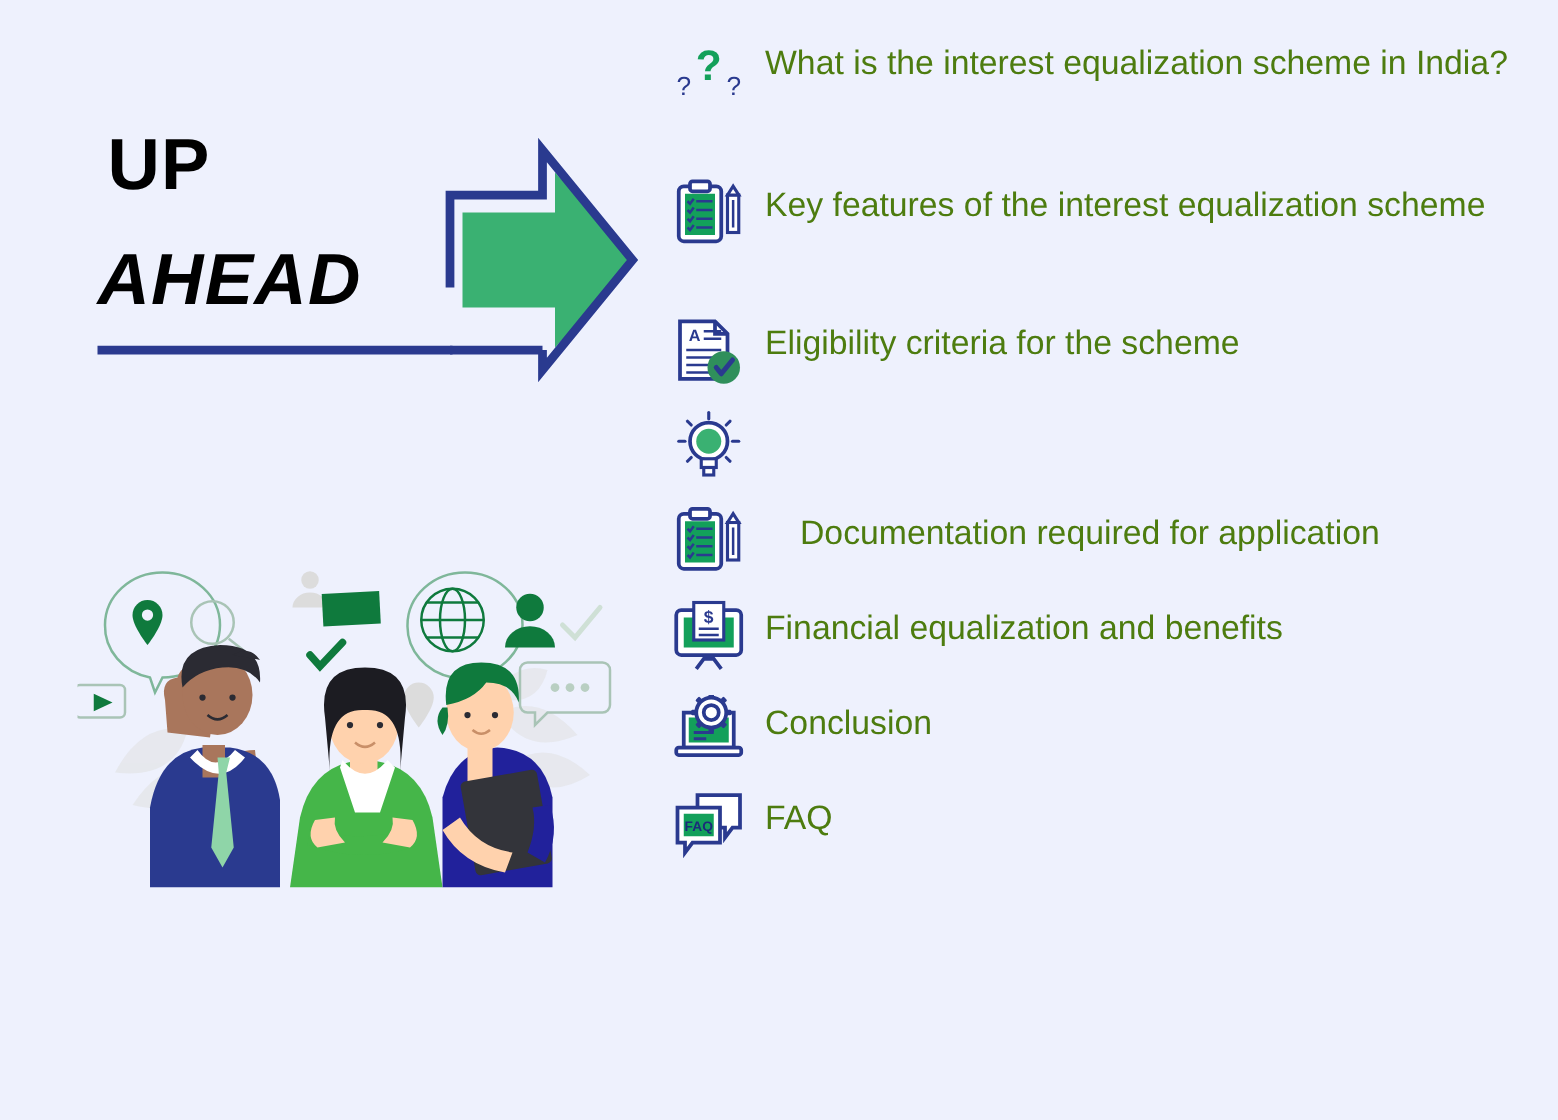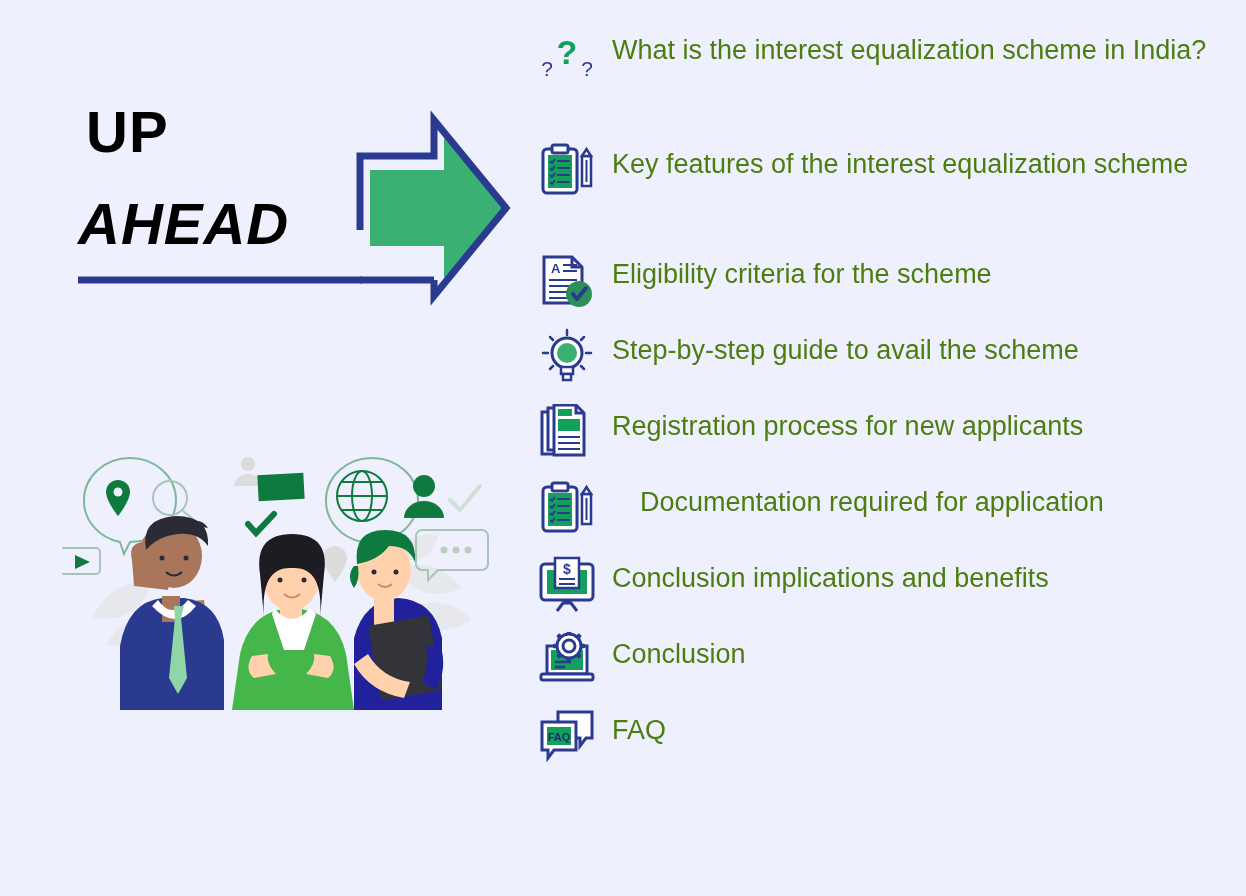--- a/index.html
+++ b/index.html
@@ -261,41 +261,22 @@
             <line x1="52" y1="25" x2="47" y2="25"></line>
             <line x1="11" y1="41" x2="14" y2="38"></line>
             <line x1="45" y1="41" x2="42" y2="38"></line>
           </g>
           <circle cx="28" cy="25" r="15" fill="#fff" stroke="#2a3a8f" stroke-width="3"></circle>
           <circle cx="28" cy="25" r="10" fill="#3ab172"></circle>
           <rect x="22" y="39" width="12" height="7" fill="#fff" stroke="#2a3a8f" stroke-width="2.5"></rect>
           <rect x="24" y="46" width="8" height="6" fill="#fff" stroke="#2a3a8f" stroke-width="2.5"></rect>
         </svg>
       </div>
-      <div class="txt">Step-by-step guide to avail the scheme</div>
-    </div>
-
-    <div class="row r5">
-      <div class="ico">
-        <svg width="56" height="56" viewBox="0 0 56 56">
-          <rect x="3" y="8" width="30" height="42" fill="#fff" stroke="#2a3a8f" stroke-width="3"></rect>
-          <rect x="9" y="4" width="30" height="42" fill="#fff" stroke="#2a3a8f" stroke-width="3"></rect>
-          <path d="M15 1 h22 l8 8 v42 h-30 z" fill="#fff" stroke="#2a3a8f" stroke-width="3"></path>
-          <path d="M37 1 v8 h8" fill="none" stroke="#2a3a8f" stroke-width="3"></path>
-          <rect x="19" y="5" width="14" height="7" fill="#13a05a"></rect>
-          <rect x="19" y="15" width="22" height="12" fill="#13a05a"></rect>
-          <g stroke="#2a3a8f" stroke-width="2">
-            <line x1="19" y1="33" x2="41" y2="33"></line>
-              <line x1="19" y1="39" x2="41" y2="39"></line>
-            <line x1="19" y1="45" x2="41" y2="45"></line>
-          </g>
-        </svg>
-      </div>
-      <div class="txt">Registration process for new applicants</div>
-    </div>
+    </div>
+
 
     <div class="row r6">
       <div class="ico">
         <svg width="56" height="56" viewBox="0 0 56 56">
           <rect x="4" y="7" width="34" height="44" rx="4" fill="#fff" stroke="#2a3a8f" stroke-width="3"></rect>
           <rect x="9" y="13" width="24" height="33" fill="#13a05a"></rect>
           <rect x="13" y="3" width="16" height="8" rx="2" fill="#fff" stroke="#2a3a8f" stroke-width="3"></rect>
           <g stroke="#2a3a8f" stroke-width="2">
             <line x1="18" y1="19" x2="31" y2="19"></line>
               <line x1="18" y1="26" x2="31" y2="26"></line>
@@ -324,21 +305,21 @@
           <rect x="16" y="2" width="24" height="30" fill="#fff" stroke="#2a3a8f" stroke-width="2.5"></rect>
           <text x="28" y="18" text-anchor="middle" font-size="14" font-weight="bold" fill="#2a3a8f" font-family="Liberation Sans, sans-serif">$</text>
           <g stroke="#2a3a8f" stroke-width="2">
             <line x1="20" y1="23" x2="36" y2="23"></line>
               <line x1="20" y1="28" x2="36" y2="28"></line>
           </g>
           <rect x="24" y="44" width="8" height="3" fill="#2a3a8f"></rect>
           <path d="M18 55 l6 -8 h8 l6 8" fill="none" stroke="#2a3a8f" stroke-width="3"></path>
         </svg>
       </div>
-      <div class="txt">Conclusion implications and benefits</div>
+      <div class="txt">Financial equalization and benefits</div>
     </div>
 
     <div class="row r8">
       <div class="ico">
         <svg width="56" height="56" viewBox="0 0 56 56">
           <path d="M8 14 h40 v28 h-40 z" fill="#fff" stroke="#2a3a8f" stroke-width="3"></path>
           <rect x="12" y="18" width="32" height="20" fill="#13a05a"></rect>
           <g stroke="#2a3a8f" stroke-width="2.5">
             <line x1="16" y1="30" x2="32" y2="30"></line>
               <line x1="16" y1="35" x2="26" y2="35"></line>

